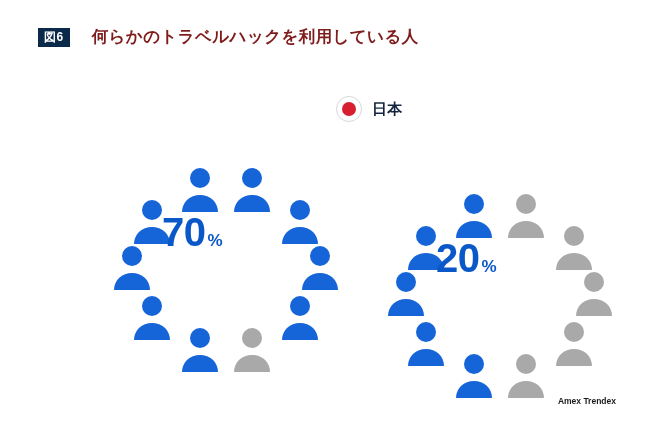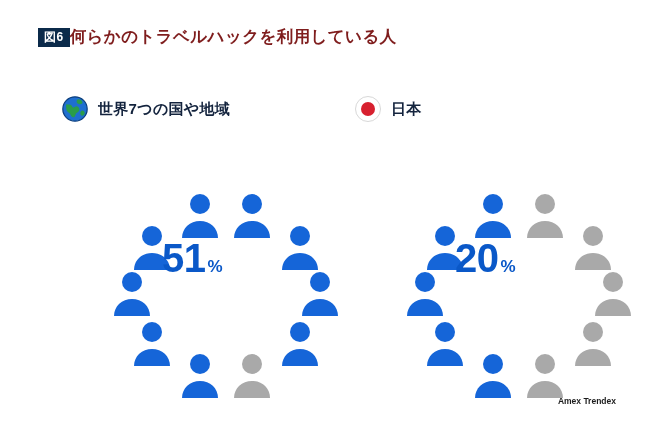--- a/index.html
+++ b/index.html
@@ -19,21 +19,21 @@
     height: 436px;
     background: #ffffff;
   }
   
   .header {
     position: absolute;
     left: 38px;
     top: 26px;
     display: flex;
     align-items: center;
-    gap: 0;
+    gap: 22px;
   }
   .fig-badge {
     background: #0b2a4a;
     color: #ffffff;
     font-size: 12px;
     font-weight: bold;
     padding: 3px 6px 4px 6px;
     line-height: 1;
     letter-spacing: 0.5px;
   }
@@ -42,21 +42,21 @@
     font-size: 16.5px;
     font-weight: bold;
     letter-spacing: 0.4px;
   }
   
   .panel {
     position: absolute;
     top: 96px;
   }
   .panel-left { left: 52px; width: 280px; }
-  .panel-right { left: 345px; width: 280px; }
+  .panel-right { left: 326px; width: 280px; }
 
   .panel-head {
     display: flex;
     align-items: center;
     gap: 10px;
     padding-left: 10px;
   }
   .panel-title {
     color: #13233d;
     font-size: 15px;
@@ -128,32 +128,20 @@
 <body>
 
 <div class="page">
 
   <div class="header">
     <div class="fig-badge">図6</div>
     <div class="header-title">何らかのトラベルハックを利用している人</div>
   </div>
 
   <div class="panel panel-left">
-    <div class="panel-head">
-      <span>
-        <svg class="globe-icon" viewBox="0 0 32 32" xmlns="http://www.w3.org/2000/svg">
-          <circle cx="16" cy="16" r="15" fill="#1f6fd0"></circle>
-          <path d="M5 10c2 1 4 0 6 1s1 3 3 3 3-2 5-1 3 3 2 5-3 2-4 4-1 4-3 4-3-2-4-4-3-2-4-4-1-7-1-8z" fill="#2a9d4a"></path>
-          <path d="M20 4c2 0 4 1 5 3s-1 3-3 3-4-1-4-3 1-3 2-3z" fill="#2a9d4a"></path>
-          <path d="M24 18c2-1 4 1 4 3s-2 4-4 3-2-5 0-6z" fill="#2a9d4a"></path>
-          <circle cx="16" cy="16" r="15" fill="none" stroke="#0c3f7d" stroke-width="1.5"></circle>
-        </svg>
-      </span>
-      <span class="panel-title">世界7つの国や地域</span>
-    </div>
 
     <div class="cluster">
 
       <span class="person" style="left:126px; top:62px;">
         <svg viewBox="0 0 44 46">
             <circle cx="22" cy="12" r="10" fill="#1565d8"></circle>
             <path d="M4 46c0-10 8-17 18-17s18 7 18 17z" fill="#1565d8"></path>
           </svg>
       </span>
       <span class="person" style="left:178px; top:62px;">
@@ -209,21 +197,21 @@
           </svg>
       </span>
       <span class="person" style="left:178px; top:222px;">
         <svg viewBox="0 0 44 46">
             <circle cx="22" cy="12" r="10" fill="#a9a9a9"></circle>
             <path d="M4 46c0-10 8-17 18-17s18 7 18 17z" fill="#a9a9a9"></path>
           </svg>
       </span>
 
       <div class="pct">
-        <span class="num">51</span><span class="unit">%</span>
+        <span class="num">70</span><span class="unit">%</span>
       </div>
     </div>
   </div>
 
   <div class="panel panel-right">
     <div class="panel-head">
       <span class="jp-flag"></span>
       <span class="panel-title">日本</span>
     </div>
 

